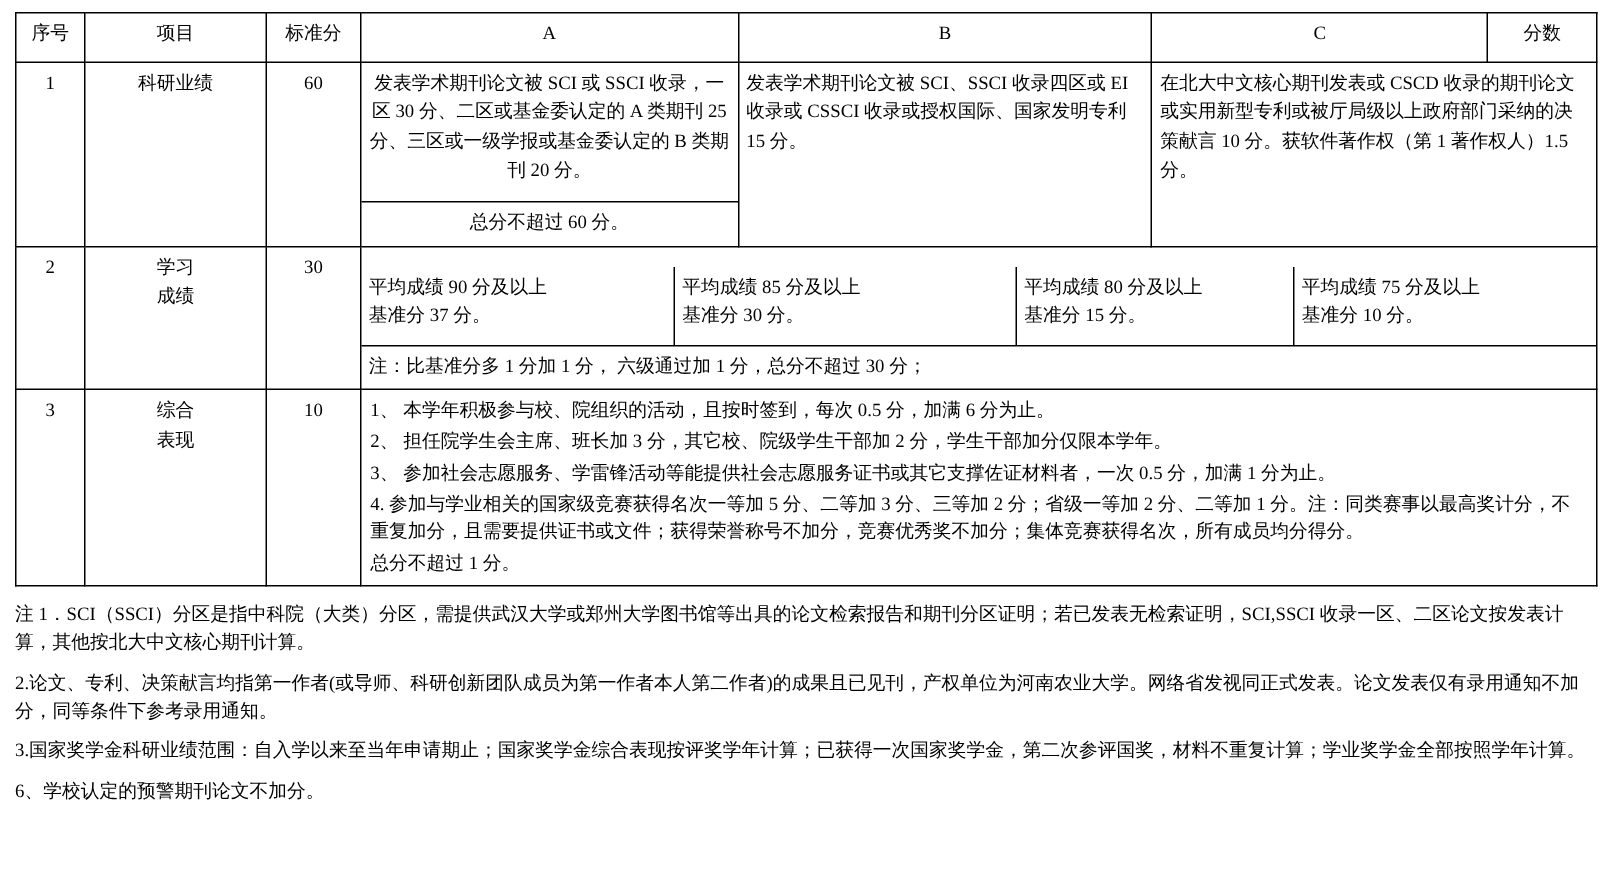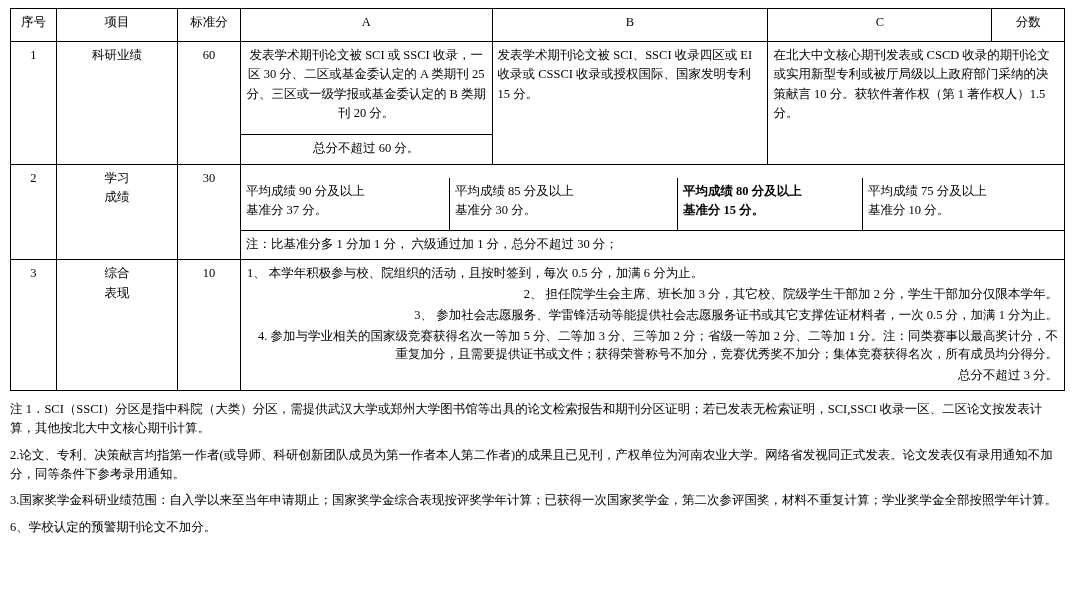--- a/index.html
+++ b/index.html
@@ -46,21 +46,21 @@
   thead td {
     text-align: center;
     vertical-align: middle;
     height: 24px;
     padding-top: 3px;
     padding-bottom: 3px;
   }
   .center { text-align: center; }
   .mid { vertical-align: middle; }
   .cell-block { margin: 0; font-family: Liberation Serif, serif; }
-  .cell-block + .cell-block { margin-top: 2px; text-align: right; }
+  .cell-block + .cell-block { margin-top: 2px; }
   .inner-split {
     padding: 0 !important;
     border: 1px solid #000 !important;
     text-align: center;
   }
   .inner-split .part {
     padding: 4px 5px;
     min-height: 92px;
     box-sizing: border-box;
   }
@@ -82,21 +82,21 @@
   }
   .subgrid .row1 > div + div {
     border-left: 1px solid #000;
   }
   .subgrid .row2 {
     border-top: 1px solid #000;
     padding: 4px 5px 5px 5px;
   }
   .sg-a { width: 208px; }
   .sg-b { width: 228px; }
-  .sg-c { width: 185px; font-weight: bold; }
+  .sg-c { width: 185px; }
   .sg-d { flex: 1 1 auto; }
 
   .merged-wide {
     padding: 4px 6px 5px 6px !important;
   }
   .line { display: block; }
   .tight { line-height: 1.5; }
 
   .notes {
     margin-top: 9px;
@@ -186,21 +186,21 @@
         <td class="center mid">
           <span class="line">综合</span>
           <span class="line">表现</span>
         </td>
         <td class="center mid">10</td>
         <td class="merged-wide" colspan="4">
           <div class="cell-block tight">1、 本学年积极参与校、院组织的活动，且按时签到，每次 0.5 分，加满 6 分为止。</div>
           <div class="cell-block tight">2、 担任院学生会主席、班长加 3 分，其它校、院级学生干部加 2 分，学生干部加分仅限本学年。</div>
           <div class="cell-block tight">3、 参加社会志愿服务、学雷锋活动等能提供社会志愿服务证书或其它支撑佐证材料者，一次 0.5 分，加满 1 分为止。</div>
           <div class="cell-block tight">4. 参加与学业相关的国家级竞赛获得名次一等加 5 分、二等加 3 分、三等加 2 分；省级一等加 2 分、二等加 1 分。注：同类赛事以最高奖计分，不重复加分，且需要提供证书或文件；获得荣誉称号不加分，竞赛优秀奖不加分；集体竞赛获得名次，所有成员均分得分。</div>
-          <div class="cell-block tight">总分不超过 3 分。</div>
+          <div class="cell-block tight">总分不超过 1 分。</div>
         </td>
       </tr>
 
     </tbody>
   </table>
 
   <div class="notes">
     <p class="hang">注 1．SCI（SSCI）分区是指中科院（大类）分区，需提供武汉大学或郑州大学图书馆等出具的论文检索报告和期刊分区证明；若已发表无检索证明，SCI,SSCI 收录一区、二区论文按发表计算，其他按北大中文核心期刊计算。</p>
     <p class="hang">2.论文、专利、决策献言均指第一作者(或导师、科研创新团队成员为第一作者本人第二作者)的成果且已见刊，产权单位为河南农业大学。网络省发视同正式发表。论文发表仅有录用通知不加分，同等条件下参考录用通知。</p>
     <p class="hang">3.国家奖学金科研业绩范围：自入学以来至当年申请期止；国家奖学金综合表现按评奖学年计算；已获得一次国家奖学金，第二次参评国奖，材料不重复计算；学业奖学金全部按照学年计算。</p>

